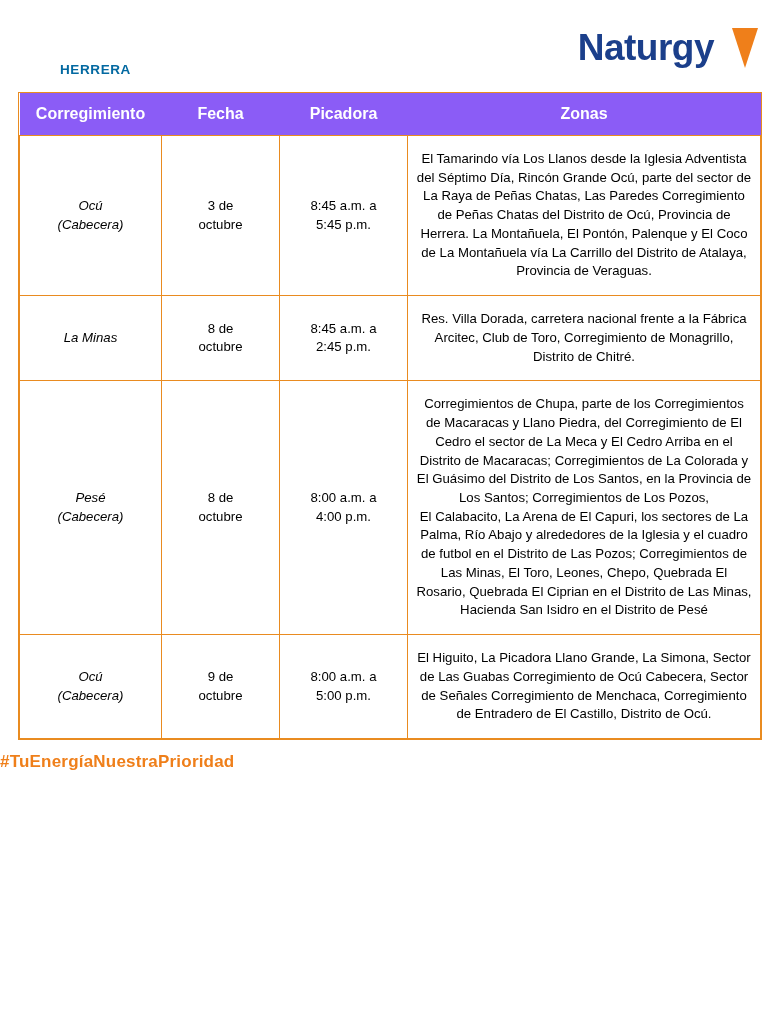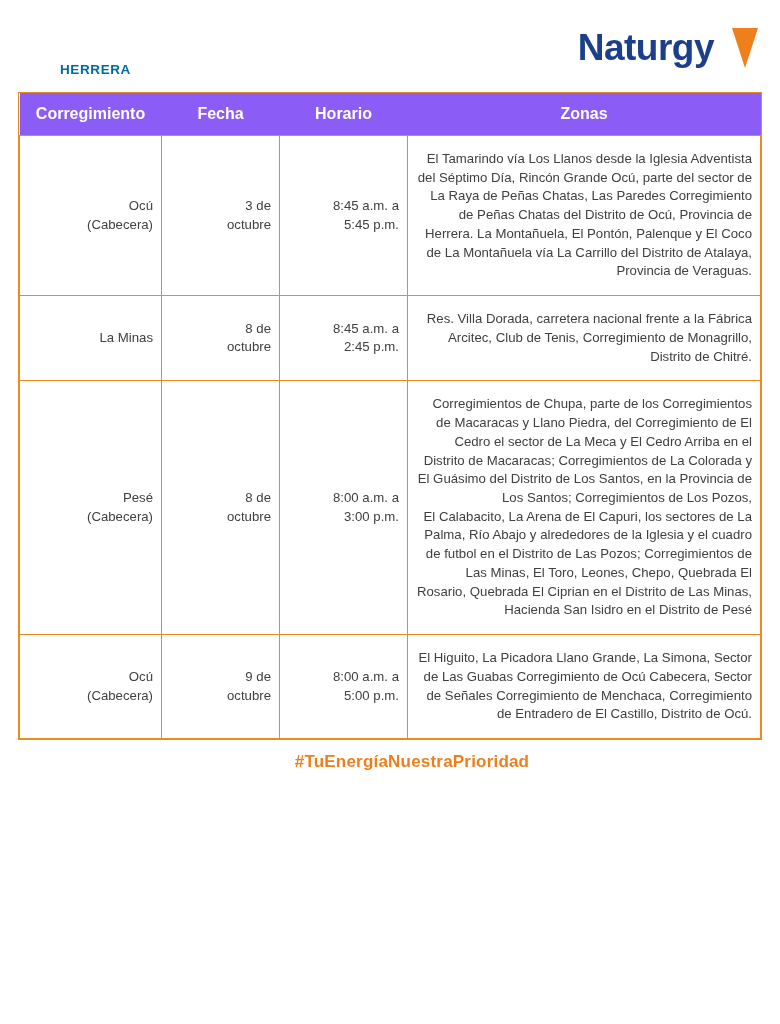--- a/index.html
+++ b/index.html
@@ -65,43 +65,41 @@
   table.sched thead th {
     background: #8b5cf6;
     color: #ffffff;
     font-size: 16px;
     font-weight: bold;
     padding: 12px 4px;
     border: none;
   }
   table.sched tbody td {
     border: 1.2px solid #e98b20;
-    color: #404040;
+    color: #000000;
     font-size: 13.2px;
     line-height: 1.42;
-    text-align: right;
+    text-align: center;
     vertical-align: middle;
     padding: 14px 8px;
   }
-  td.col-corr { width: 142px; }
+  td.col-corr { width: 142px; font-style: italic; }
   td.col-fecha { width: 118px; }
   td.col-horario { width: 128px; }
   td.col-zonas { text-align: center; padding: 14px 14px; }
   th.col-corr { width: 142px; }
   th.col-fecha { width: 118px; }
   th.col-horario { width: 128px; }
   .cell-line { display: block; }
   .footer {
-    text-align: center;
     margin-top: 12px;
     font-size: 17px;
     font-weight: bold;
     color: #ef7f1a;
     letter-spacing: 0.2px;
-    padding-left: 44px;
   }
 </style>
 </head>
 <body>
 
 <div class="page">
 
   <div class="header-row">
     <div class="brand">
       <span class="brand-text">Naturgy</span>
@@ -113,21 +111,21 @@
     </div>
     <div class="region-title">HERRERA</div>
   </div>
 
   <div class="table-wrap">
     <table class="sched">
       <thead>
         <tr>
           <th class="col-corr">Corregimiento</th>
           <th class="col-fecha">Fecha</th>
-          <th class="col-horario">Horario</th>
+          <th class="col-horario">Picadora</th>
           <th>Zonas</th>
         </tr>
       </thead>
       <tbody>
           <tr>
             <td class="col-corr">
               <span class="cell-line">Ocú</span>
               <span class="cell-line">(Cabecera)</span>
             </td>
             <td class="col-fecha">
@@ -143,34 +141,34 @@
           <tr>
             <td class="col-corr">La Minas</td>
             <td class="col-fecha">
               <span class="cell-line">8 de</span>
               <span class="cell-line">octubre</span>
             </td>
             <td class="col-horario">
               <span class="cell-line">8:45 a.m. a</span>
               <span class="cell-line">2:45 p.m.</span>
             </td>
-            <td class="col-zonas">Res. Villa Dorada, carretera nacional frente a la Fábrica Arcitec, Club de Tenis, Corregimiento de Monagrillo, Distrito de Chitré.</td>
+            <td class="col-zonas">Res. Villa Dorada, carretera nacional frente a la Fábrica Arcitec, Club de Toro, Corregimiento de Monagrillo, Distrito de Chitré.</td>
           </tr>
           <tr>
             <td class="col-corr">
               <span class="cell-line">Pesé</span>
               <span class="cell-line">(Cabecera)</span>
             </td>
             <td class="col-fecha">
               <span class="cell-line">8 de</span>
               <span class="cell-line">octubre</span>
             </td>
             <td class="col-horario">
               <span class="cell-line">8:00 a.m. a</span>
-              <span class="cell-line">3:00 p.m.</span>
+              <span class="cell-line">4:00 p.m.</span>
             </td>
             <td class="col-zonas">
               <span class="cell-line">Corregimientos de Chupa, parte de los Corregimientos de Macaracas y Llano Piedra, del Corregimiento de El Cedro  el sector de La Meca y El Cedro Arriba en el Distrito de Macaracas; Corregimientos de La Colorada y  El Guásimo del Distrito de Los Santos, en la Provincia de Los Santos; Corregimientos de Los Pozos,</span>
               <span class="cell-line">El Calabacito, La Arena de El Capuri, los sectores de La Palma, Río Abajo y alrededores de la Iglesia y el cuadro de futbol en el Distrito de Las Pozos; Corregimientos de Las Minas, El Toro, Leones, Chepo, Quebrada El Rosario, Quebrada El Ciprian en el Distrito de Las Minas, Hacienda San Isidro en el Distrito de Pesé</span>
             </td>
           </tr>
           <tr>
             <td class="col-corr">
               <span class="cell-line">Ocú</span>
               <span class="cell-line">(Cabecera)</span>

